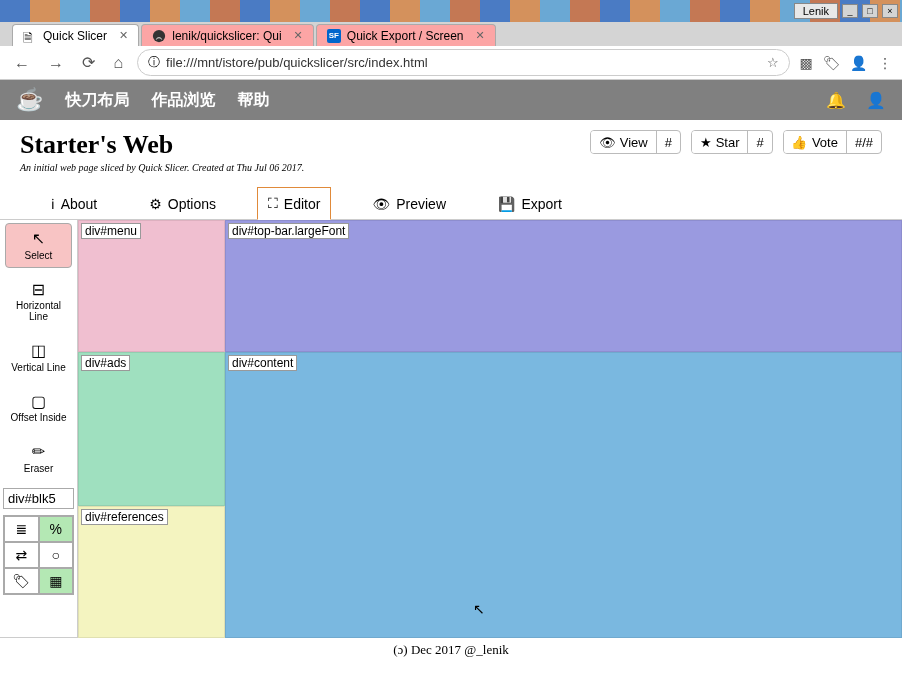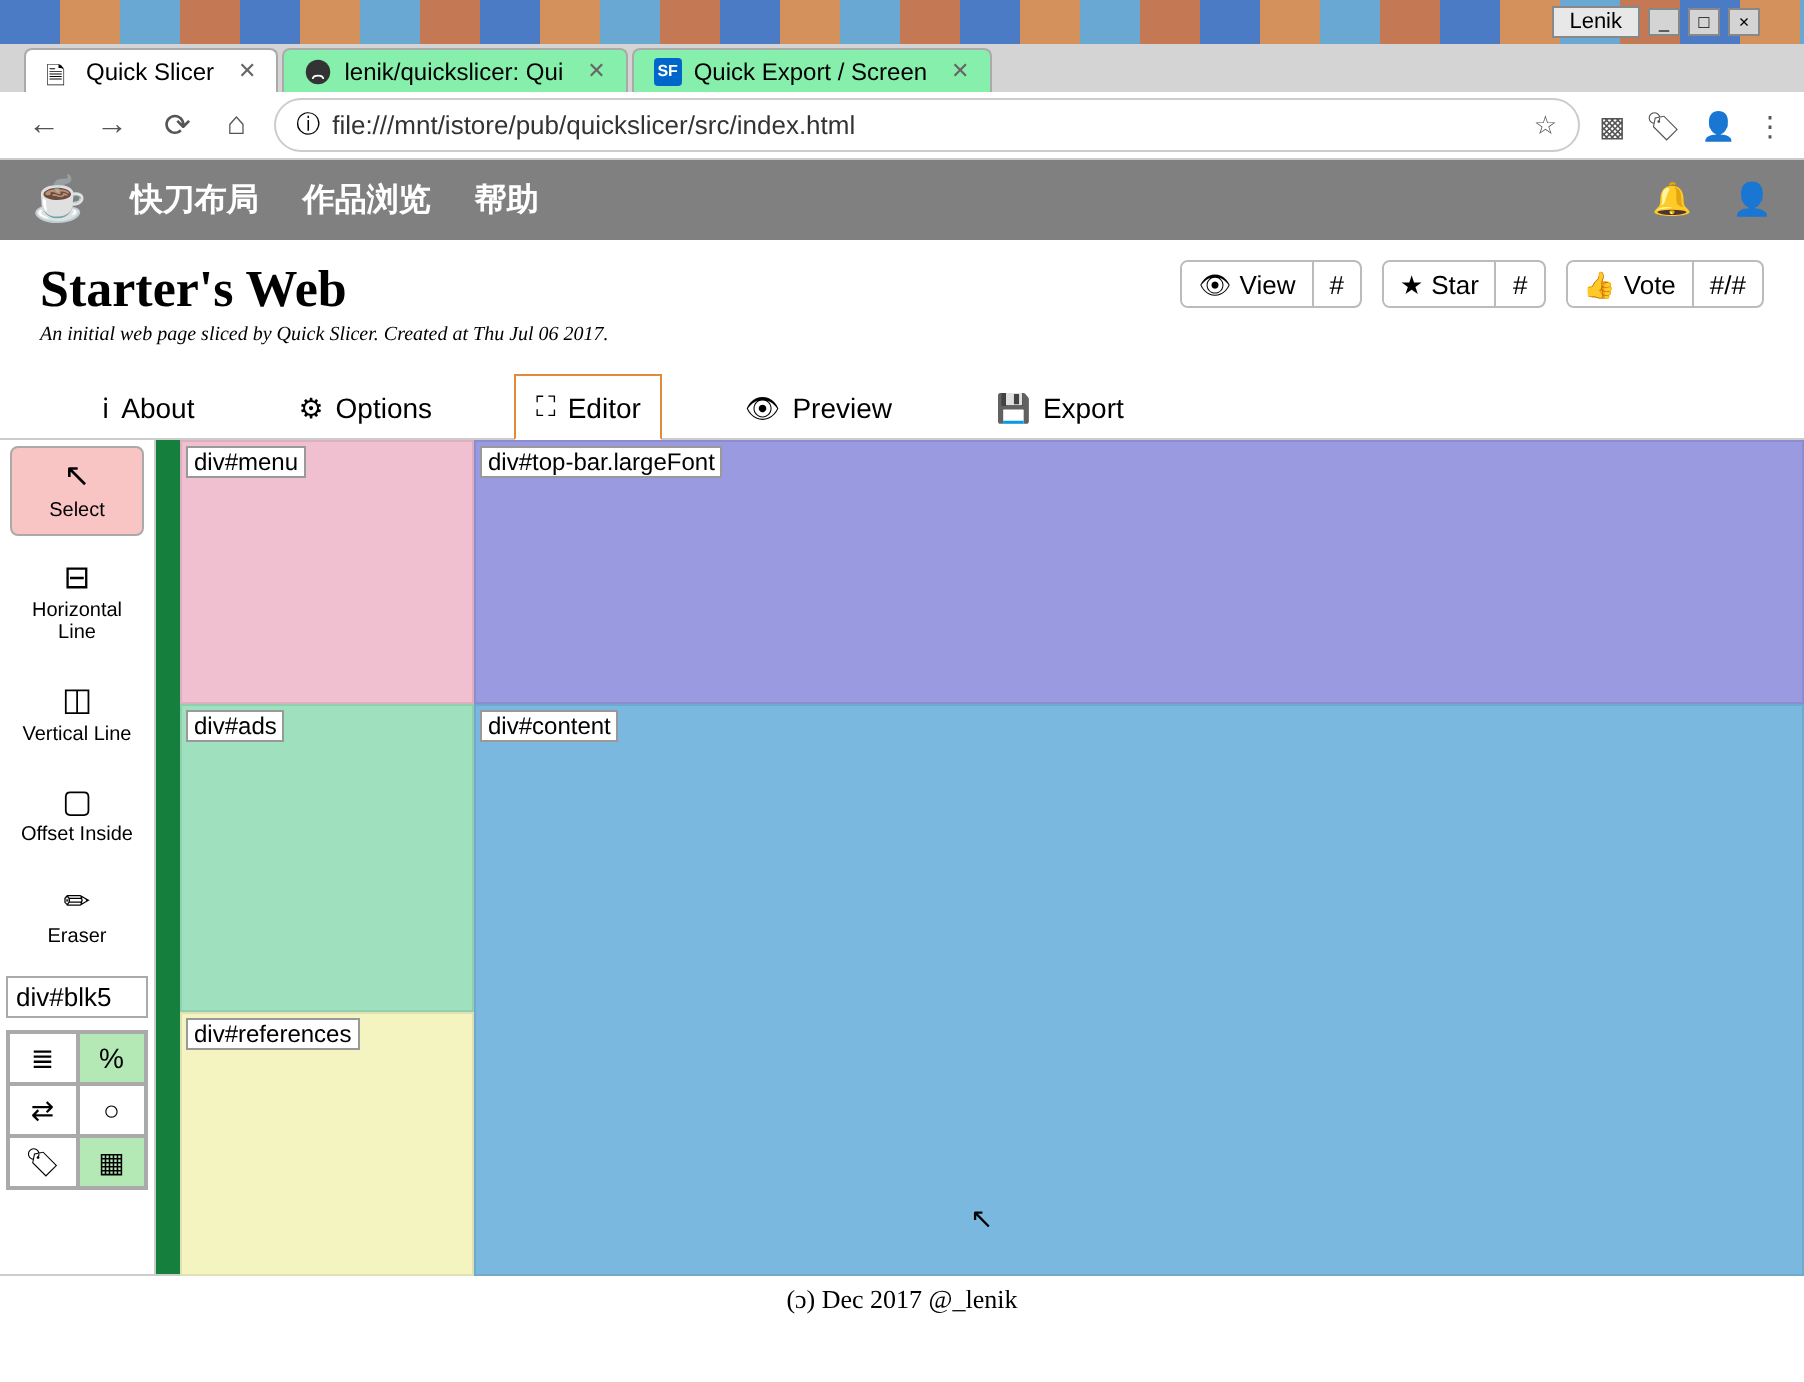--- a/index.html
+++ b/index.html
@@ -1,27 +1,27 @@
 <!DOCTYPE html>
 <html><head>
 <meta charset="utf-8">
 <style>
   * { box-sizing: border-box; margin: 0; padding: 0; }
   body { font-family: Arial, sans-serif; font-size: 13px; background: #fff; }
   
   
-  .os-bar { height: 22px; background: repeating-linear-gradient(90deg, #4a7bc4 0 30px, #d4915c 30px 60px, #6aa8d4 60px 90px, #c47854 90px 120px); display: flex; justify-content: flex-end; align-items: center; padding-right: 22px; gap: 4px; }
+  .os-bar { height: 22px; background: repeating-linear-gradient(90deg, #4a7bc4 0 30px, #d4915c 30px 60px, #6aa8d4 60px 90px, #c47854 90px 120px); display: flex; justify-content: flex-end; align-items: center; padding-right: 4px; gap: 4px; }
   .os-win-label { background: #e8e8e8; border: 1px solid #888; padding: 1px 8px; font-size: 11px; }
   .os-btn { width: 16px; height: 14px; background: #d4d4d4; border: 1px solid #888; font-size: 9px; text-align: center; line-height: 12px; }
   
   
   .tab-strip { height: 24px; background: #d4d4d4; display: flex; align-items: flex-end; padding-left: 12px; gap: 2px; }
   .tab { display: flex; align-items: center; gap: 6px; padding: 4px 10px; border: 1px solid #aaa; border-bottom: none; border-radius: 4px 4px 0 0; font-size: 12px; height: 22px; max-width: 180px; }
   .tab.active { background: #fff; }
-  .tab.inactive { background: #86efac; }
+  .tab.inactive { background: #fca5a5; }
   .tab-favicon { width: 14px; height: 14px; flex-shrink: 0; }
   .tab-title { white-space: nowrap; overflow: hidden; text-overflow: ellipsis; }
   .tab-close { font-size: 11px; color: #666; margin-left: 6px; cursor: pointer; }
   
   
   .browser-toolbar { height: 34px; background: #fff; border-bottom: 1px solid #ccc; display: flex; align-items: center; padding: 0 10px; gap: 10px; }
   .nav-btn { font-size: 16px; color: #555; cursor: pointer; padding: 4px; }
   .addr-bar { flex: 1; display: flex; align-items: center; border: 1px solid #ccc; border-radius: 14px; padding: 4px 10px; gap: 6px; font-size: 13px; }
   .addr-icon { font-size: 12px; }
   .addr-text { flex: 1; color: #333; }
@@ -52,21 +52,21 @@
   .editor-area { display: flex; height: 418px; border-bottom: 1px solid #ccc; }
   .tool-rail { width: 78px; background: #fff; display: flex; flex-direction: column; align-items: stretch; border-right: 1px solid #ccc; }
   .tool-btn { display: flex; flex-direction: column; align-items: center; justify-content: center; padding: 6px 4px; font-size: 10px; text-align: center; border: 1px solid transparent; border-radius: 4px; margin: 3px 5px; cursor: pointer; line-height: 1.1; }
   .tool-btn.active { background: #f8c4c4; border: 1px solid #aaa; }
   .tool-icon { font-size: 16px; margin-bottom: 2px; }
   .selector-input { width: calc(100% - 6px); margin: 4px 3px; border: 1px solid #aaa; font-size: 13px; padding: 2px 4px; }
   .mini-grid { display: grid; grid-template-columns: 1fr 1fr; gap: 0; margin: 2px 3px 0 3px; border: 1px solid #aaa; }
   .mini-cell { height: 26px; display: flex; align-items: center; justify-content: center; border: 0.5px solid #aaa; font-size: 14px; cursor: pointer; }
   .mini-cell.on { background: #b4e8b4; }
   
-  .canvas { flex: 1; position: relative; background: #15803d; display: grid; grid-template-columns: 147px 1fr; grid-template-rows: 132px 154px 132px; padding-left: 12px; }
+  .canvas { flex: 1; position: relative; background: #eab308; display: grid; grid-template-columns: 147px 1fr; grid-template-rows: 132px 154px 132px; }
   .region { position: relative; border: 1px solid rgba(0,0,0,0.08); }
   .region.menu { background: #f0bfd0; grid-column: 1; grid-row: 1; }
   .region.ads { background: #9fe0bf; grid-column: 1; grid-row: 2; }
   .region.refs { background: #f4f4c0; grid-column: 1; grid-row: 3; }
   .region.topbar { background: #9a9ae0; grid-column: 2; grid-row: 1; }
   .region.content { background: #7ab8e0; grid-column: 2; grid-row: 2 / span 2; }
   .region-label { position: absolute; top: 2px; left: 2px; background: #fff; border: 1px solid #999; font-size: 12px; padding: 0 3px; }
   
   .cursor { position: absolute; left: 247px; top: 248px; font-size: 14px; pointer-events: none; }
   

